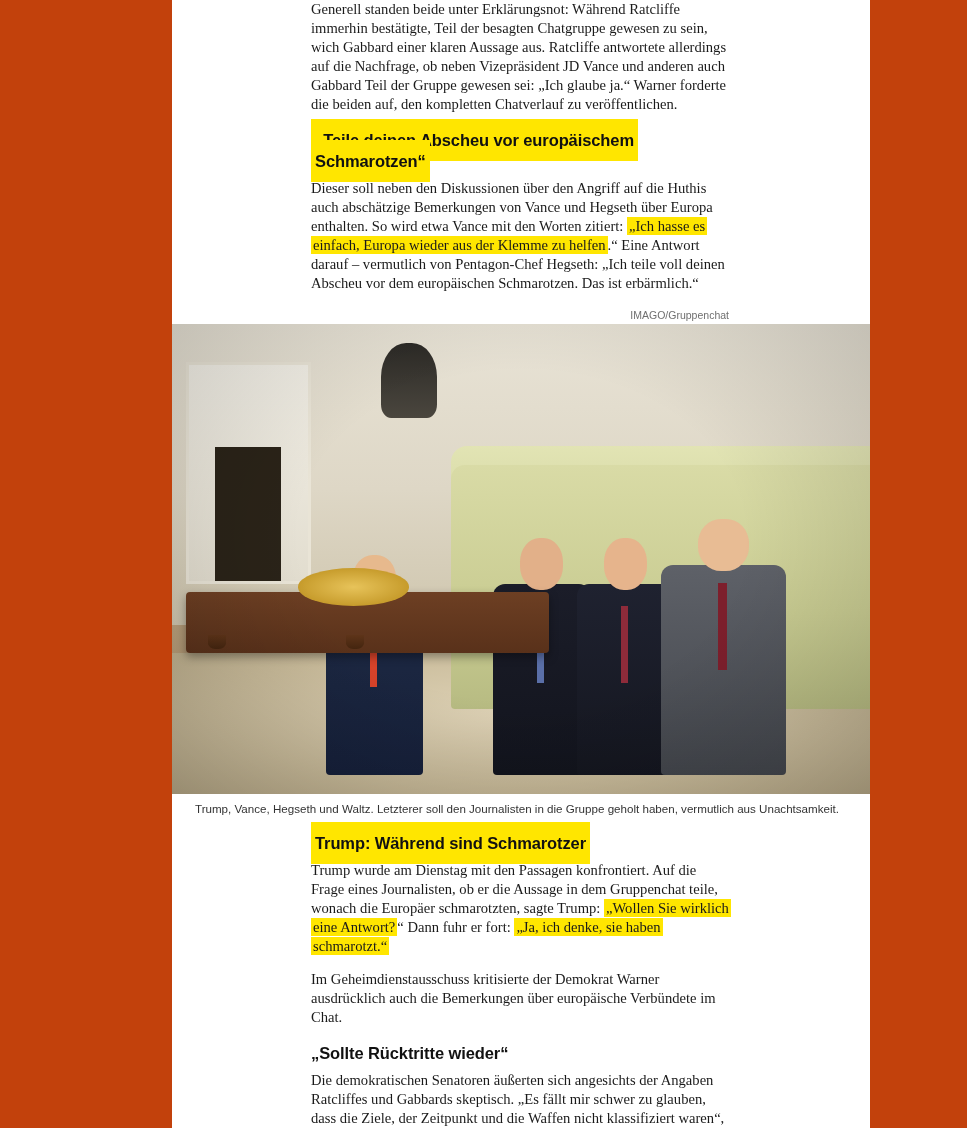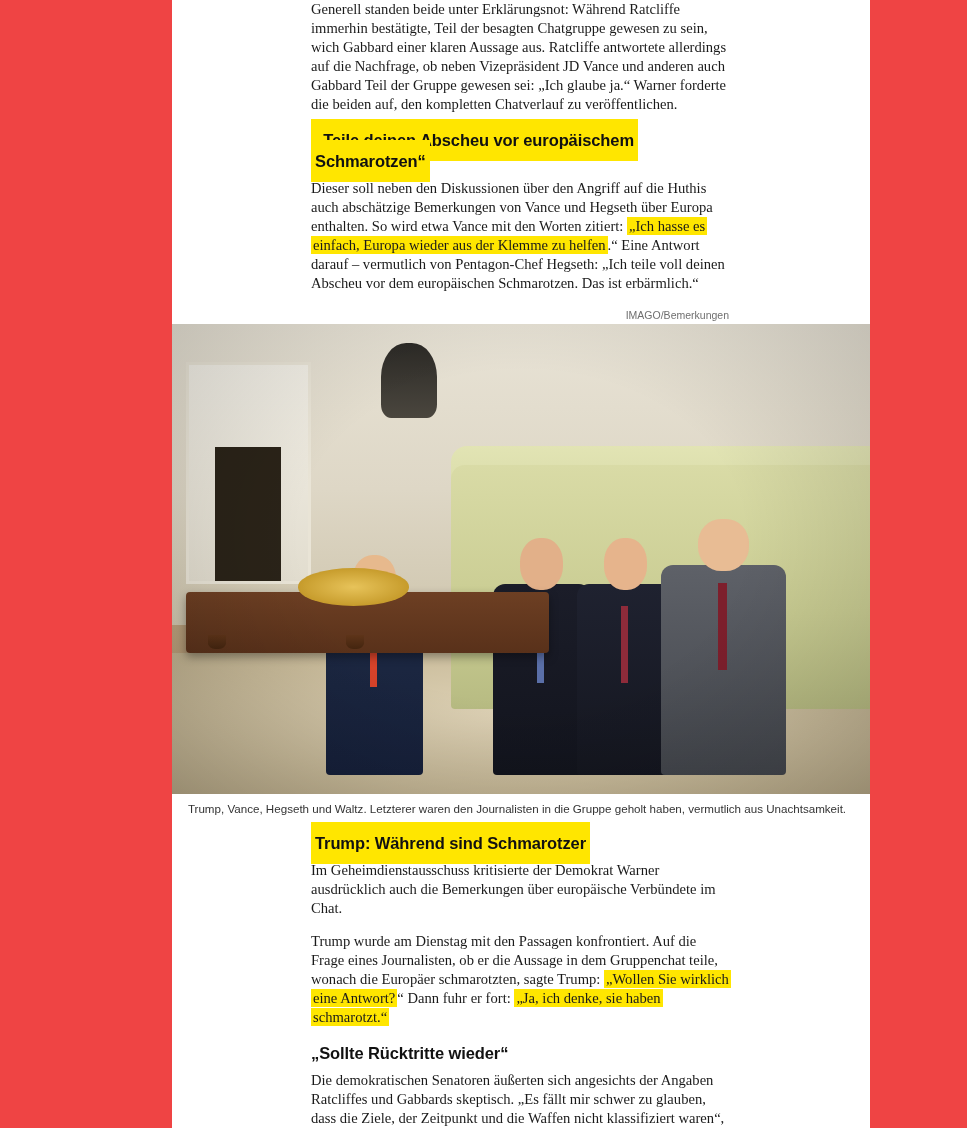--- a/index.html
+++ b/index.html
@@ -10,21 +10,21 @@
     width: 967px;
     height: 1128px;
     background: #4f81c7;
     font-family: "Liberation Sans", sans-serif;
     overflow: hidden;
   }
   .page {
     position: relative;
     width: 967px;
     height: 1128px;
-    background: #ef4444;
+    background: #c2410c;
   }
   .article {
     position: absolute;
     left: 172px;
     top: 0;
     width: 698px;
     min-height: 1128px;
     background: #ffffff;
   }
   .col {
@@ -174,21 +174,21 @@
 <div class="page">
   <div class="article">
     <div class="col">
 
       <p class="body">Generell standen beide unter Erklärungsnot: Während Ratcliffe immerhin bestätigte, Teil der besagten Chatgruppe gewesen zu sein, wich Gabbard einer klaren Aussage aus. Ratcliffe antwortete allerdings auf die Nachfrage, ob neben Vizepräsident JD Vance und anderen auch Gabbard Teil der Gruppe gewesen sei: „Ich glaube ja.“ Warner forderte die beiden auf, den kompletten Chatverlauf zu veröffentlichen.</p>
 
       <h2 class="sub"><span class="hl">„Teile deinen Abscheu vor europäischem Schmarotzen“</span></h2>
 
       <p class="body"><span>Dieser soll neben den Diskussionen über den Angriff auf die Huthis auch abschätzige Bemerkungen von Vance und Hegseth über Europa enthalten. So wird etwa Vance mit den Worten zitiert: </span><span class="hl">„Ich hasse es einfach, Europa wieder aus der Klemme zu helfen</span><span>.“ Eine Antwort darauf – vermutlich von Pentagon-Chef Hegseth: „Ich teile voll deinen Abscheu vor dem europäischen Schmarotzen. Das ist erbärmlich.“</span></p>
 
-      <div class="credit">IMAGO/Bemerkungen</div>
+      <div class="credit">IMAGO/Gruppenchat</div>
 
       <div class="photo">
         <div class="ph-wall"></div>
         <div class="ph-fireplace"></div>
         <div class="ph-bust"></div>
         <div class="ph-floor"></div>
         <div class="ph-rug"></div>
         <div class="ph-sofa-back"></div>
         <div class="ph-sofa"></div>
         <div class="ph-person ph-p1">
@@ -212,27 +212,27 @@
           <div class="ph-head"></div>
         </div>
         <div class="ph-table">
           <div class="ph-table-leg-a"></div>
           <div class="ph-table-leg-b"></div>
         </div>
         <div class="ph-gold"></div>
         <div class="ph-shadow"></div>
       </div>
 
-      <div class="caption">Trump, Vance, Hegseth und Waltz. Letzterer waren den Journalisten in die Gruppe geholt haben, vermutlich aus Unachtsamkeit.</div>
+      <div class="caption">Trump, Vance, Hegseth und Waltz. Letzterer soll den Journalisten in die Gruppe geholt haben, vermutlich aus Unachtsamkeit.</div>
 
       <h2 class="sub"><span class="hl">Trump: Während sind Schmarotzer</span></h2>
 
+      <p class="body"><span>Trump wurde am Dienstag mit den Passagen konfrontiert. Auf die Frage eines Journalisten, ob er die Aussage in dem Gruppenchat teile, wonach die Europäer schmarotzten, sagte Trump: </span><span class="hl">„Wollen Sie wirklich eine Antwort?</span><span>“ Dann fuhr er fort: </span><span class="hl">„Ja, ich denke, sie haben schmarotzt.“</span></p>
+
       <p class="body">Im Geheimdienstausschuss kritisierte der Demokrat Warner ausdrücklich auch die Bemerkungen über europäische Verbündete im Chat.</p>
-
-      <p class="body"><span>Trump wurde am Dienstag mit den Passagen konfrontiert. Auf die Frage eines Journalisten, ob er die Aussage in dem Gruppenchat teile, wonach die Europäer schmarotzten, sagte Trump: </span><span class="hl">„Wollen Sie wirklich eine Antwort?</span><span>“ Dann fuhr er fort: </span><span class="hl">„Ja, ich denke, sie haben schmarotzt.“</span></p>
 
       <h2 class="sub">„Sollte Rücktritte wieder“</h2>
 
       <p class="body">Die demokratischen Senatoren äußerten sich angesichts der Angaben Ratcliffes und Gabbards skeptisch. „Es fällt mir schwer zu glauben, dass die Ziele, der Zeitpunkt und die Waffen nicht klassifiziert waren“, sagte Senator Angus King. „Ich bin der Ansicht, dass es Rücktritte geben sollte, angefangen mit dem Nationalen Sicherheitsberater und dem Verteidigungsminister“, sagte der demokratische Senator Ron Wyden.</p>
 
     </div>
   </div>
 </div>
 
 </body></html>

